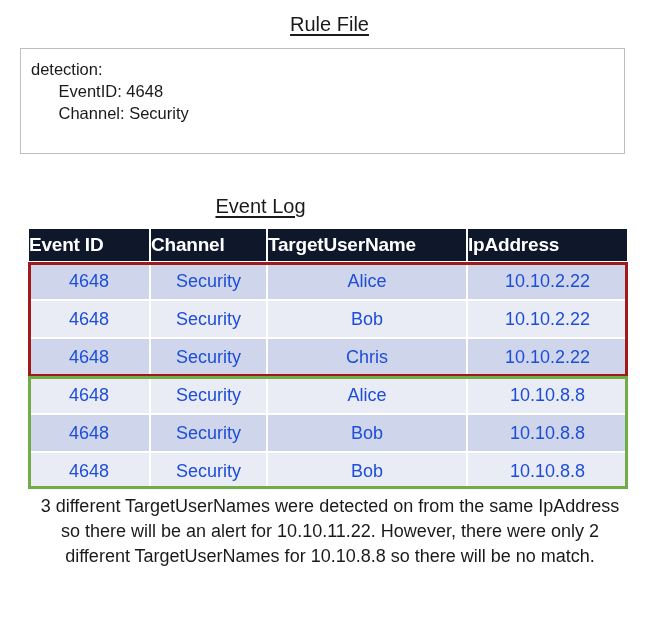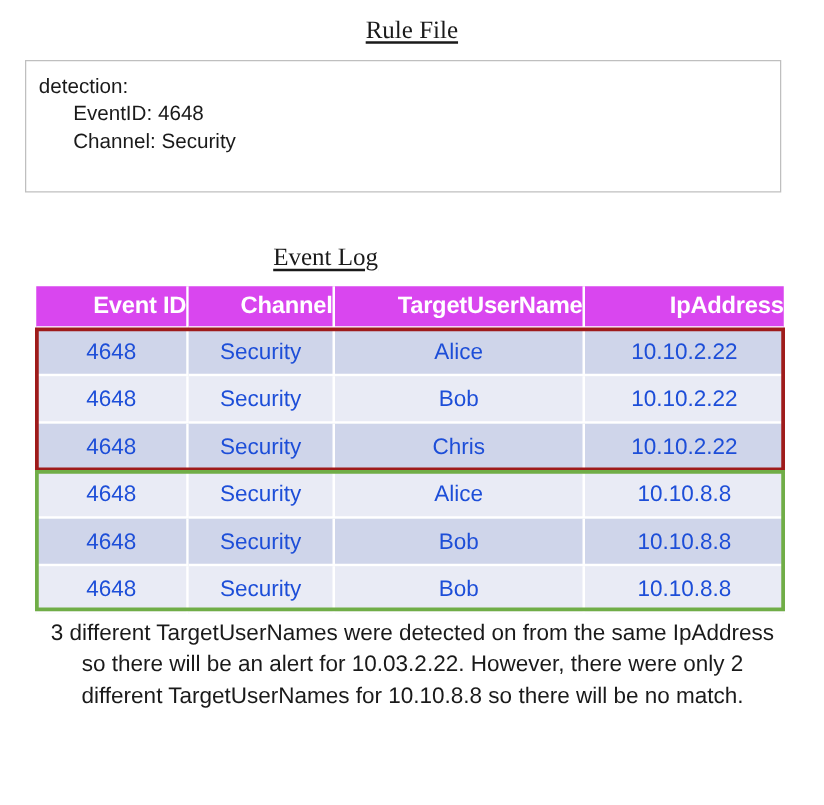--- a/index.html
+++ b/index.html
@@ -25,21 +25,20 @@
   .section-title {
     text-align: center;
     font-size: 20px;
     line-height: 24px;
     color: #1a1a1a;
     font-weight: normal;
   }
   .section-title span {
     text-decoration: underline;
     text-underline-offset: 3px;
-    font-family: Liberation Serif, serif;
   }
 
   #rule-title {
     position: absolute;
     left: 0;
     top: 12px;
     width: 659px;
   }
 
   #eventlog-title {
@@ -81,25 +80,25 @@
     border-spacing: 0;
     width: 598px;
     table-layout: fixed;
   }
   table.evt col.c-id    { width: 122px; }
   table.evt col.c-chan  { width: 117px; }
   table.evt col.c-user  { width: 200px; }
   table.evt col.c-ip    { width: 159px; }
 
   table.evt thead th {
-    background: #d946ef;
+    background: #0f172a;
     color: #ffffff;
     font-size: 19px;
     font-weight: bold;
-    text-align: right;
+    text-align: left;
     height: 32px;
     padding: 0;
     border-right: 2px solid #ffffff;
     border-bottom: 2px solid #ffffff;
     letter-spacing: -0.2px;
   }
   table.evt thead th:last-child { border-right: none; }
 
   table.evt tbody td {
     font-size: 18px;
@@ -211,15 +210,15 @@
           <td>Bob</td>
           <td>10.10.8.8</td>
         </tr>
       </tbody>
     </table>
   </div>
 
   <div class="hl hl-red" style="left:28px; top:262px; width:600px; height:115px;"></div>
   <div class="hl hl-green" style="left:28px; top:376px; width:600px; height:113px;"></div>
 
-  <div class="caption">3 different TargetUserNames were detected on from the same IpAddress so there will be an alert for 10.03.2.22. However, there were only 2 different TargetUserNames for 10.10.8.8 so there will be no match.</div>
+  <div class="caption">3 different TargetUserNames were detected on from the same IpAddress so there will be an alert for 10.10.11.22. However, there were only 2 different TargetUserNames for 10.10.8.8 so there will be no match.</div>
 
 </div>
 
 </body></html>

